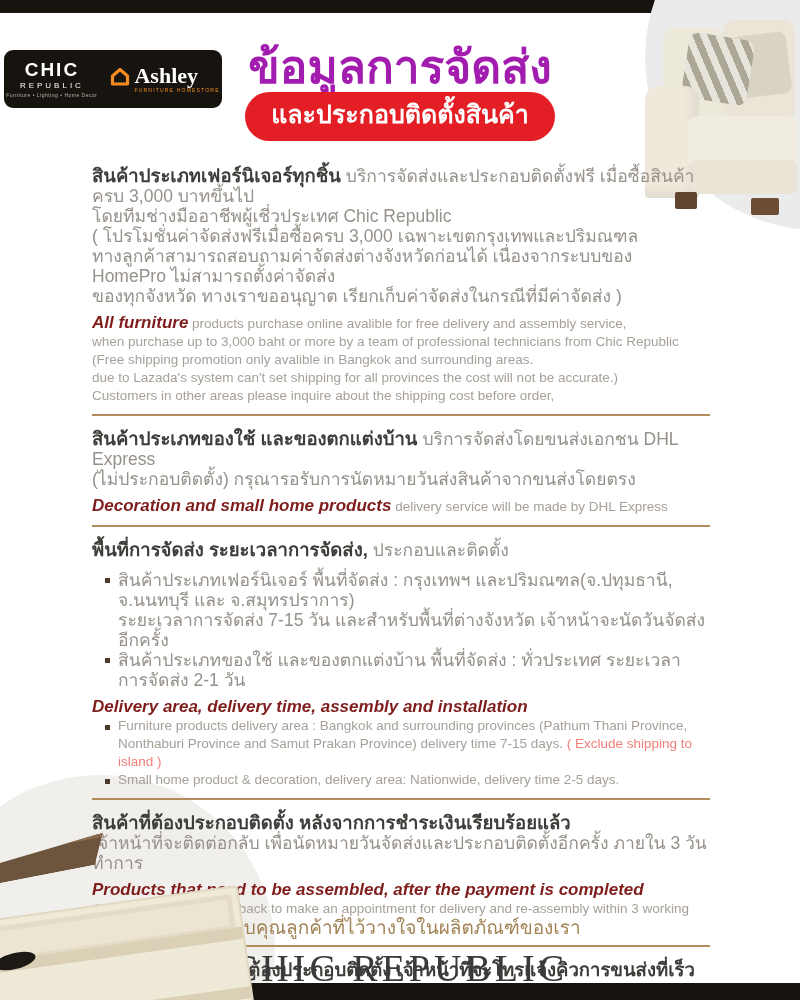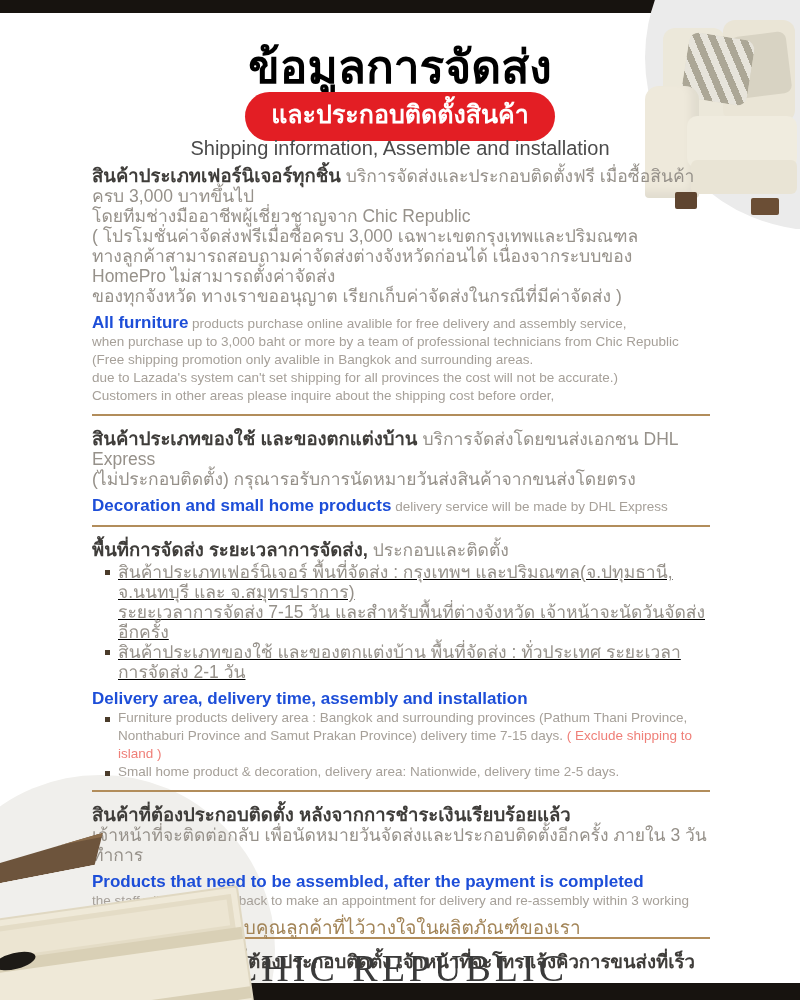--- a/index.html
+++ b/index.html
@@ -39,33 +39,33 @@
   
   .logo-block{position:absolute;left:4px;top:50px;width:218px;height:58px;background:#17140f;border-radius:9px;display:flex;align-items:center;justify-content:center;gap:13px;z-index:3;}
   .chic-logo{text-align:center;color:#fff;line-height:1;}
   .chic-name{font-size:19px;font-weight:bold;letter-spacing:2px;}
   .chic-sub{font-size:8px;letter-spacing:3px;margin-top:3px;}
   .chic-tagline{font-size:5px;color:#b9b4a8;margin-top:3px;letter-spacing:.5px;}
   .ashley-logo{display:flex;align-items:center;gap:4px;}
   .ashley-text{display:flex;flex-direction:column;line-height:1;}
   .ashley-name{font-family:"Liberation Serif","DejaVu Serif",serif;font-weight:bold;font-size:22px;color:#fff;}
   .ashley-sub{font-size:5px;color:#f68b1f;letter-spacing:1.2px;margin-top:1px;}
-  .title-th{position:absolute;left:0;top:30px;width:800px;text-align:center;font-size:46px;font-weight:bold;color:#000000;z-index:3;}
+  .title-th{position:absolute;left:0;top:30px;width:800px;text-align:center;font-size:46px;font-weight:bold;color:#a21caf;z-index:3;}
   .badge-row{position:absolute;left:0;top:92px;width:800px;text-align:center;z-index:3;}
   .badge{display:inline-block;background:#e31e24;color:#fff;font-size:25px;font-weight:bold;padding:2px 26px 7px;border-radius:30px;}
   .subtitle{position:absolute;left:0;top:137px;width:800px;text-align:center;font-size:20px;color:#4b4b4b;z-index:3;}
   
   .content{position:absolute;left:92px;top:166px;width:618px;z-index:4;}
   .th-body{font-size:17.5px;line-height:20px;color:#96918a;}
   .th-bold{font-size:18.5px;font-weight:bold;color:#3f3d3a;}
   .en-para{margin-top:7px;}
-  .en-bold{font-size:17px;font-weight:bold;color:#1d4ed8;line-height:20px;}
+  .en-bold{font-size:17px;font-weight:bold;color:#7f1d1d;line-height:20px;font-style:italic;}
   .en-body{font-size:13.5px;line-height:18px;color:#a6a099;}
   .divider{border:none;border-top:2px solid #b28d5b;margin:9px 0 13px;}
-  .bullets{margin-top:2px;text-decoration:underline;}
+  .bullets{margin-top:10px;}
   .b-row{display:flex;}
   .sq{flex:0 0 auto;width:5px;height:5px;background:#4a3b2a;margin:8px 8px 0 13px;}
   .b-text{flex:1;}
   .note-red{color:#ef7f78;}
   
   .footer{position:absolute;left:0;top:912px;width:800px;text-align:center;z-index:4;}
   .thanks{font-size:19px;color:#a28457;}
   .brand{font-family:"Liberation Serif","DejaVu Serif",serif;font-size:38px;letter-spacing:4px;color:#3a3a3a;margin-top:4px;}
 </style>
 </head>
@@ -81,33 +81,50 @@
     <div class="sofa-back-r"></div>
     <div class="sofa-pillow-2"></div>
     <div class="sofa-pillow-1"></div>
     <div class="sofa-arm"></div>
     <div class="sofa-seat"></div>
     <div class="sofa-front"></div>
     <div class="sofa-foot-1"></div>
     <div class="sofa-foot-2"></div>
   </div>
 
+  <div class="logo-block">
+    <div class="chic-logo">
+      <div class="chic-name">CHIC</div>
+      <div class="chic-sub">REPUBLIC</div>
+      <div class="chic-tagline">Furniture • Lighting • Home Decor</div>
+    </div>
+    <div class="ashley-logo">
+      <span>
+        <svg width="20" height="20" viewBox="0 0 20 20">
+            <polygon points="10,2.5 17.5,9 17.5,17 2.5,17 2.5,9" fill="none" stroke="#f68b1f" stroke-width="3.2" stroke-linejoin="round"></polygon>
+          </svg>
+      </span>
+      <span class="ashley-text">
+        <span class="ashley-name">Ashley</span>
+        <span class="ashley-sub">FURNITURE HOMESTORE</span>
+      </span>
+    </div>
+  </div>
 
   <div class="title-th">ข้อมูลการจัดส่ง</div>
   <div class="badge-row">
     <span class="badge">และประกอบติดตั้งสินค้า</span>
   </div>
-  <div class="subtitle">Shipping information, Assemble and installation</div>
 
   <div class="content">
 
     <div>
       <div class="th-body">
         <span class="th-bold">สินค้าประเภทเฟอร์นิเจอร์ทุกชิ้น</span><span> บริการจัดส่งและประกอบติดตั้งฟรี เมื่อซื้อสินค้าครบ 3,000 บาทขึ้นไป</span>
-        <div>โดยทีมช่างมืออาชีพผู้เชี่ยวชาญจาก Chic Republic</div>
+        <div>โดยทีมช่างมืออาชีพผู้เชี่วประเทศ Chic Republic</div>
         <div>( โปรโมชั่นค่าจัดส่งฟรีเมื่อซื้อครบ 3,000 เฉพาะเขตกรุงเทพและปริมณฑล</div>
         <div>ทางลูกค้าสามารถสอบถามค่าจัดส่งต่างจังหวัดก่อนได้ เนื่องจากระบบของ HomePro ไม่สามารถตั้งค่าจัดส่ง</div>
         <div>ของทุกจังหวัด ทางเราขออนุญาต เรียกเก็บค่าจัดส่งในกรณีที่มีค่าจัดส่ง )</div>
       </div>
       <div class="en-para en-body">
         <span class="en-bold">All furniture</span><span> products purchase online avalible for free delivery and assembly service,</span>
         <div>when purchase up to 3,000 baht or more by a team of professional technicians from Chic Republic</div>
         <div>(Free shipping promotion only avalible in Bangkok and surrounding areas.</div>
         <div>due to Lazada's system can't set shipping for all provinces the cost will not be accurate.)</div>
         <div>Customers in other areas please inquire about the shipping cost before order,</div>

